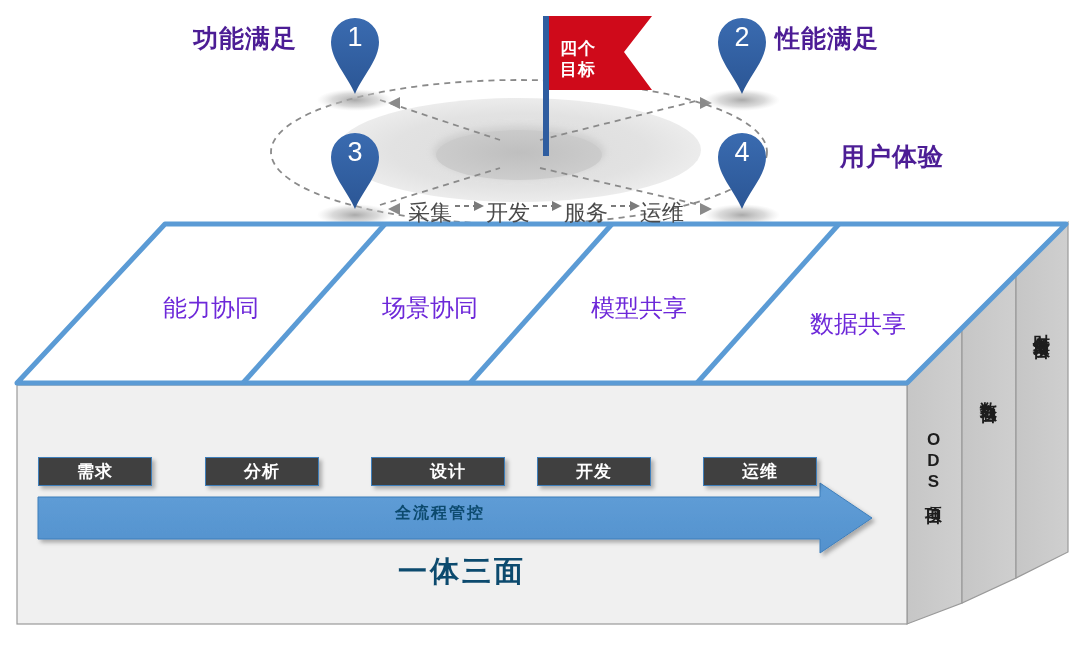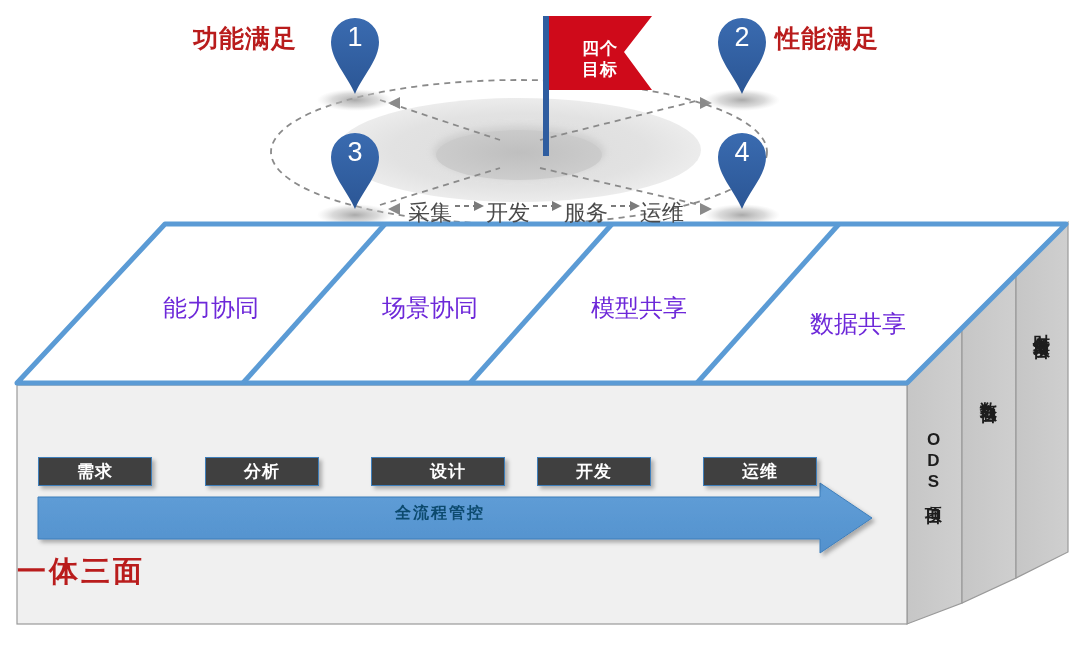--- a/index.html
+++ b/index.html
@@ -12,21 +12,21 @@
     position:relative;
   }
   #stage{position:absolute;left:0;top:0;width:1080px;height:651px;}
   #svgroot{position:absolute;left:0;top:0;width:1080px;height:651px;}
 
   
   .goal-label{
     position:absolute;
     font-weight:bold;
     font-size:25px;
-    color:#b91c1c;
+    color:#4c1d95;
     letter-spacing:1px;
     white-space:nowrap;
     text-shadow:1px 1px 0 rgba(255,255,255,.9);
   }
   #goal-0{left:193px;top:22px;}
   #goal-1{left:775px;top:22px;}
   #goal-2{left:148px;top:138px;}
   #goal-3{left:840px;top:140px;}
 
   
@@ -36,21 +36,21 @@
     text-align:center;
     font-size:27px;color:#ffffff;
     font-family:"Liberation Sans","DejaVu Sans",sans-serif;
   }
   #pin-0{left:331px;top:16px;}
   #pin-1{left:718px;top:16px;}
   #pin-2{left:331px;top:131px;}
   #pin-3{left:718px;top:131px;}
   #flag-text{
     position:absolute;left:560px;top:38px;
-    width:58px;text-align:right;
+    width:58px;text-align:left;
     color:#ffffff;font-weight:bold;font-size:17px;
     line-height:21px;letter-spacing:1px;
   }
 
   
   .flow-label{
     position:absolute;top:198px;
     font-size:22px;color:#4a4a4a;
     white-space:nowrap;
   }
@@ -104,21 +104,22 @@
   #arrow-text{
     position:absolute;left:30px;top:503px;width:820px;
     text-align:center;
     color:#0c4a6e;font-weight:bold;font-size:16px;
     letter-spacing:2px;
   }
 
   
   #bottom-title{
     position:absolute;left:17px;top:552px;width:890px;
-    font-size:29px;font-weight:bold;color:#b91c1c;
+    text-align:center;
+    font-size:29px;font-weight:bold;color:#0c4a6e;
     letter-spacing:3px;
   }
 </style>
 </head>
 <body>
 
 <div id="stage">
 
   <svg id="svgroot" viewBox="0 0 1080 651" xmlns="http://www.w3.org/2000/svg">
     <defs>
@@ -228,20 +229,21 @@
       <line x1="385" y1="224" x2="243" y2="383" stroke="#5b9bd5" stroke-width="5"></line>
       <line x1="612" y1="224" x2="470" y2="383" stroke="#5b9bd5" stroke-width="5"></line>
       <line x1="839" y1="224" x2="697" y2="383" stroke="#5b9bd5" stroke-width="5"></line>
     </g>
 
     <path d="M 38 497 L 820 497 L 820 483 L 872 518 L 820 553 L 820 539 L 38 539 Z" fill="url(#arrowGrad)" stroke="#3f7fbb" stroke-width="1" filter="url(#softShadow)"></path>
   </svg>
 
   <div class="goal-label" id="goal-0">功能满足</div>
   <div class="goal-label" id="goal-1">性能满足</div>
+  <div class="goal-label" id="goal-3">用户体验</div>
 
   <div class="pin" id="pin-0">
     <div class="num">1</div>
   </div>
   <div class="pin" id="pin-1">
     <div class="num">2</div>
   </div>
   <div class="pin" id="pin-2">
     <div class="num">3</div>
   </div>

